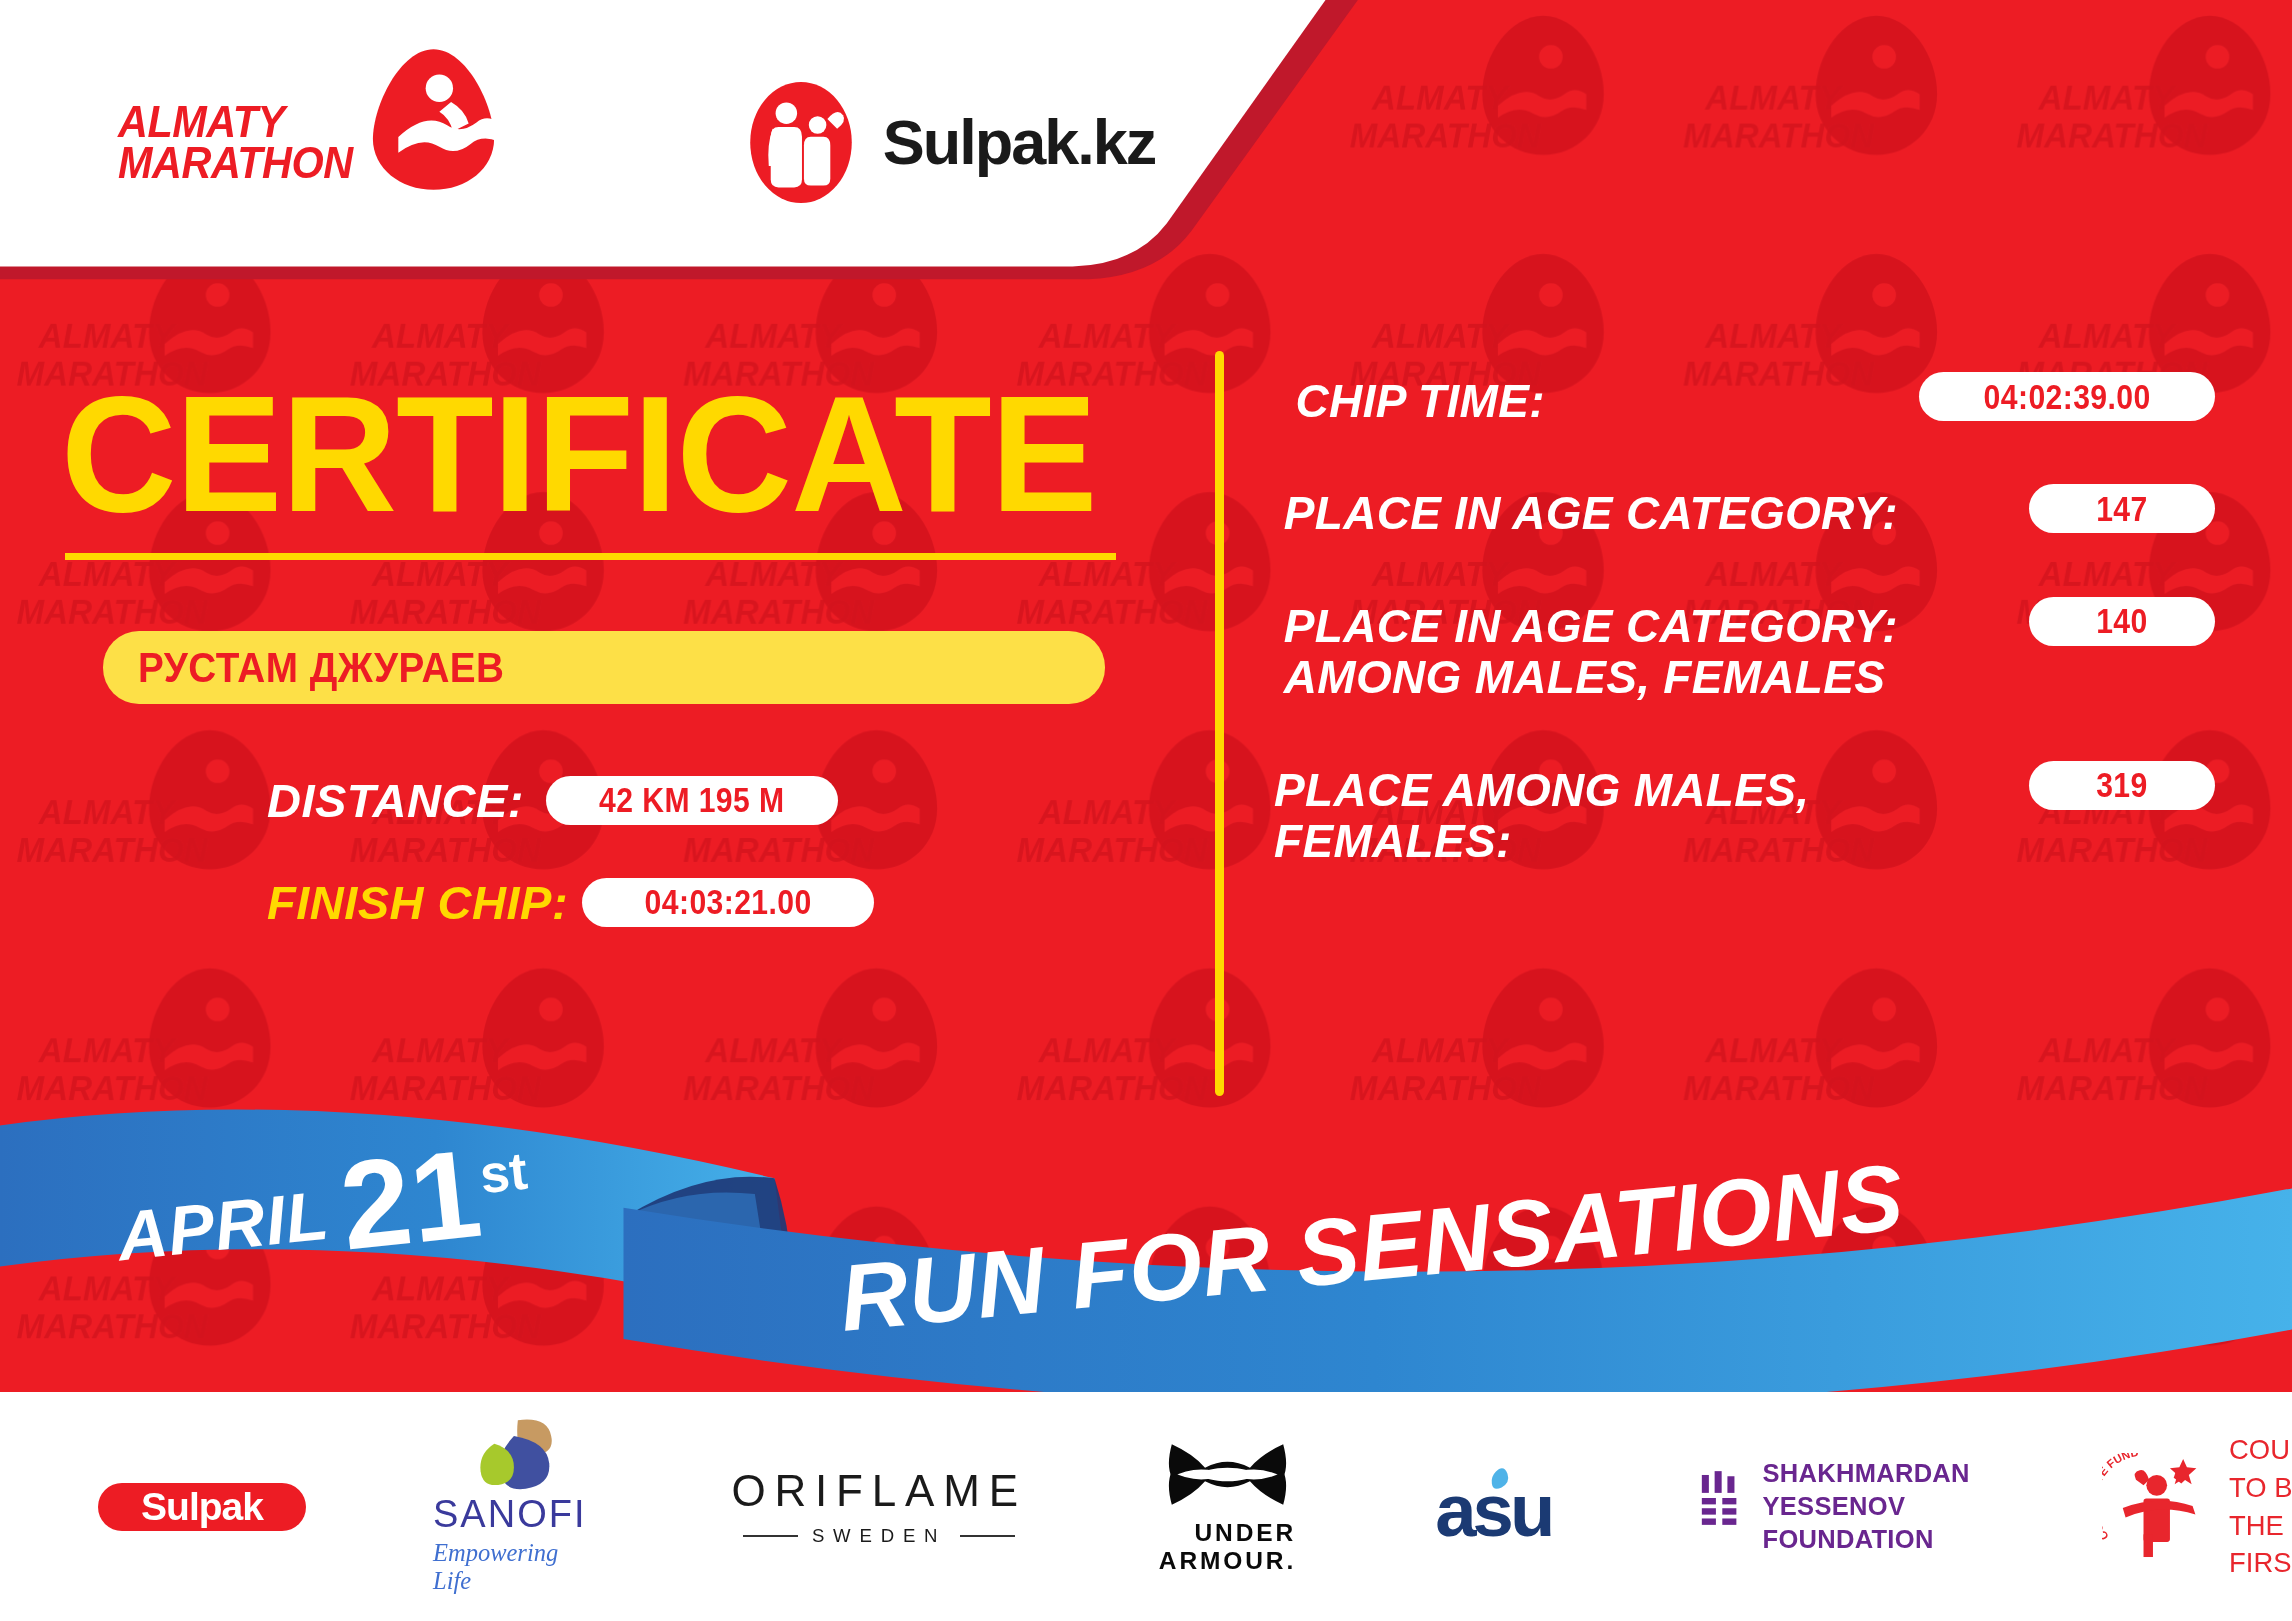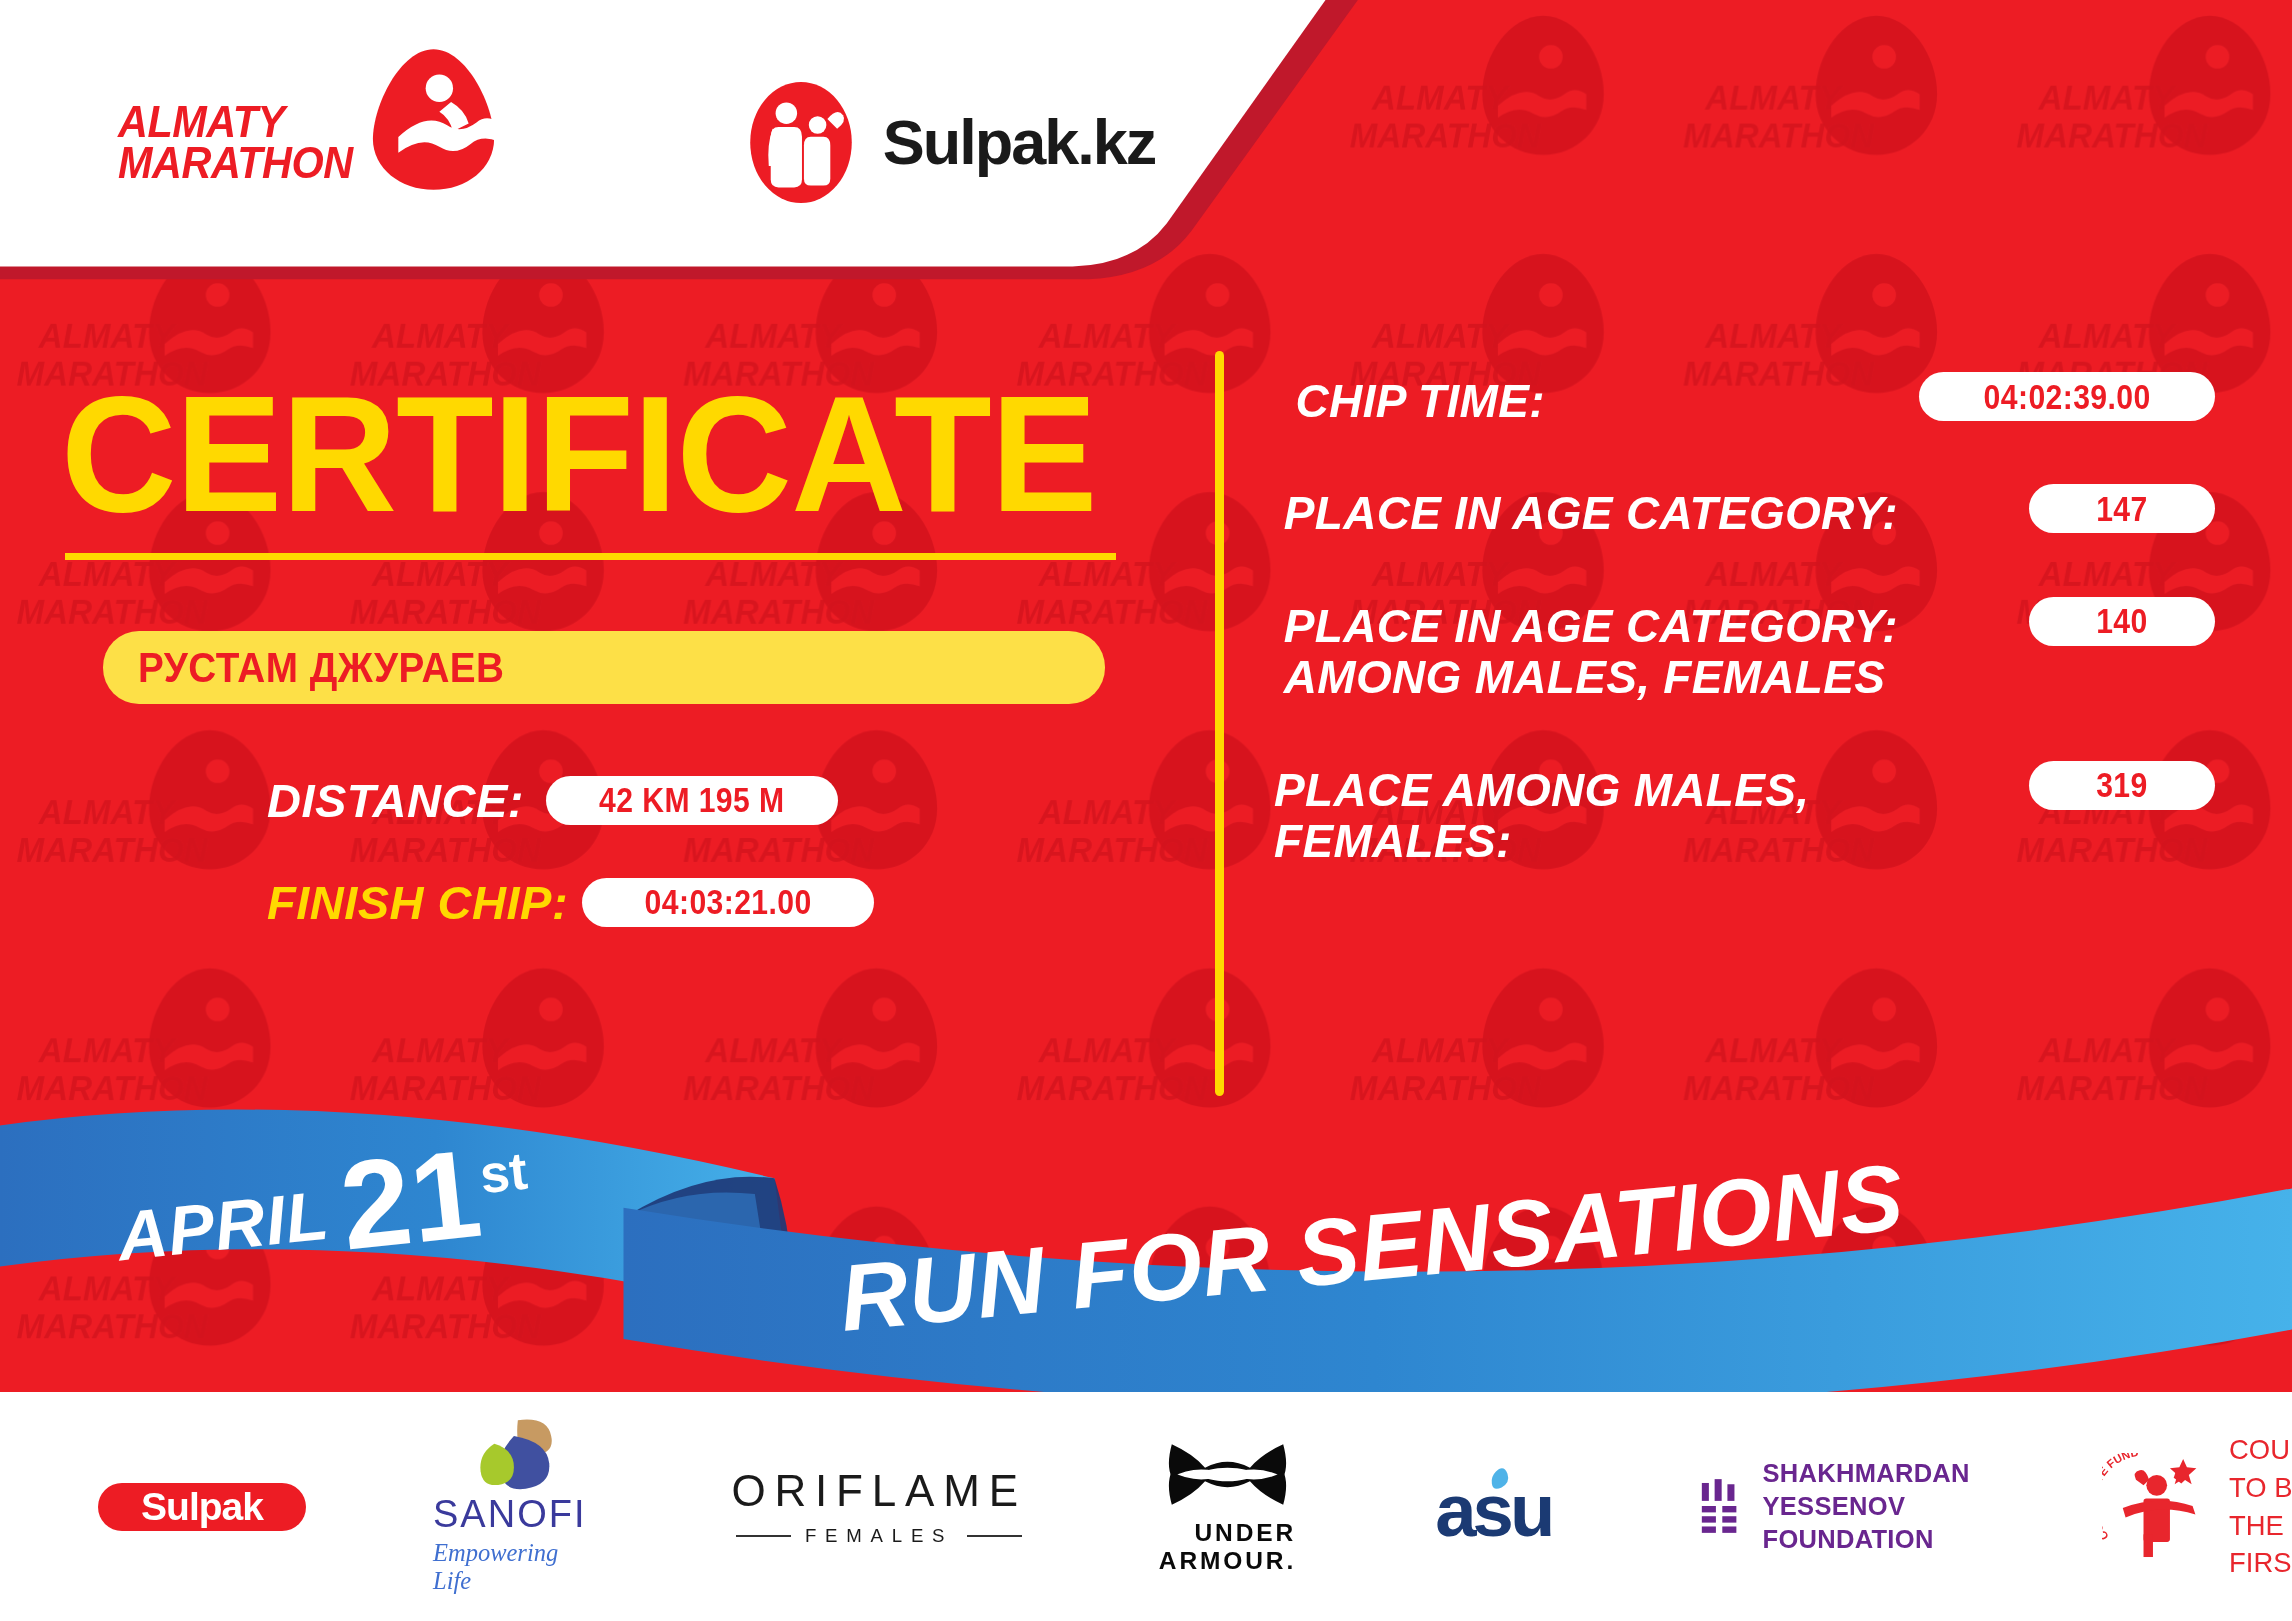--- a/index.html
+++ b/index.html
@@ -205,21 +205,21 @@
   #oriflame-sub .word { font-size:18.6px; letter-spacing:8.8px; color:#1A1A1A; margin:0 13.7px; }
 
   
   #sp-ua { margin-left:132px; flex-direction:column; }
   #ua-text { font-size:24.5px; font-weight:bold; letter-spacing:2.9px; color:#0A0A0A; margin-top:7.8px;text-align:right; }
 
   
   #sp-asu { margin-left:137px; }
 
   
-  #sp-yessenov { margin-left:118px; align-items:center; }
+  #sp-yessenov { margin-left:118px; align-items:flex-start; }
   #yess-text {
     margin-left:19.6px; color:#69268F; font-weight:bold; font-size:25.5px;
     line-height:1.3; letter-spacing:0.3px; white-space:pre-line;
     font-family:"Liberation Sans Narrow","Liberation Sans",sans-serif;
   }
 
   
   #sp-courage { margin-left:108px; align-items:center; }
   #courage-text {
     margin-left:15.7px; color:#E8262D; font-size:27.4px; line-height:1.38;
@@ -392,21 +392,21 @@
         <path d="M34 26 q20 6 20 24 q0 16 -16 18 q-16 2 -18 -14 q-2 -18 14 -28 z" fill="#A7C92C"></path>
       </svg>
       <span id="sanofi-text">SANOFI</span>
       <span id="sanofi-tag">Empowering Life</span>
     </div>
 
     <div id="sp-oriflame" class="sponsor">
       <span id="oriflame-text">ORIFLAME</span>
       <span id="oriflame-sub">
         <span class="rule"></span>
-        <span class="word">FEMALES</span>
+        <span class="word">SWEDEN</span>
         <span class="rule"></span>
       </span>
     </div>
 
     <div id="sp-ua" class="sponsor">
       <svg width="127" height="73" viewBox="0 0 130 74">
         <path d="M8 6 q22 10 34 24 q12 -6 23 -6 q11 0 23 6 q12 -14 34 -24 q6 22 0 34 q-14 -8 -30 -8 q-14 0 -27 6 q-13 -6 -27 -6 q-16 0 -30 8 q-6 -12 0 -34 z" fill="#0A0A0A"></path>
         <path d="M8 68 q22 -10 34 -24 q12 6 23 6 q11 0 23 -6 q12 14 34 24 q6 -22 0 -34 q-14 8 -30 8 q-14 0 -27 -6 q-13 6 -27 6 q-16 0 -30 -8 q-6 12 0 34 z" fill="#0A0A0A"></path>
         <ellipse cx="65" cy="37" rx="26" ry="7" fill="#fff"></ellipse>
       </svg>

